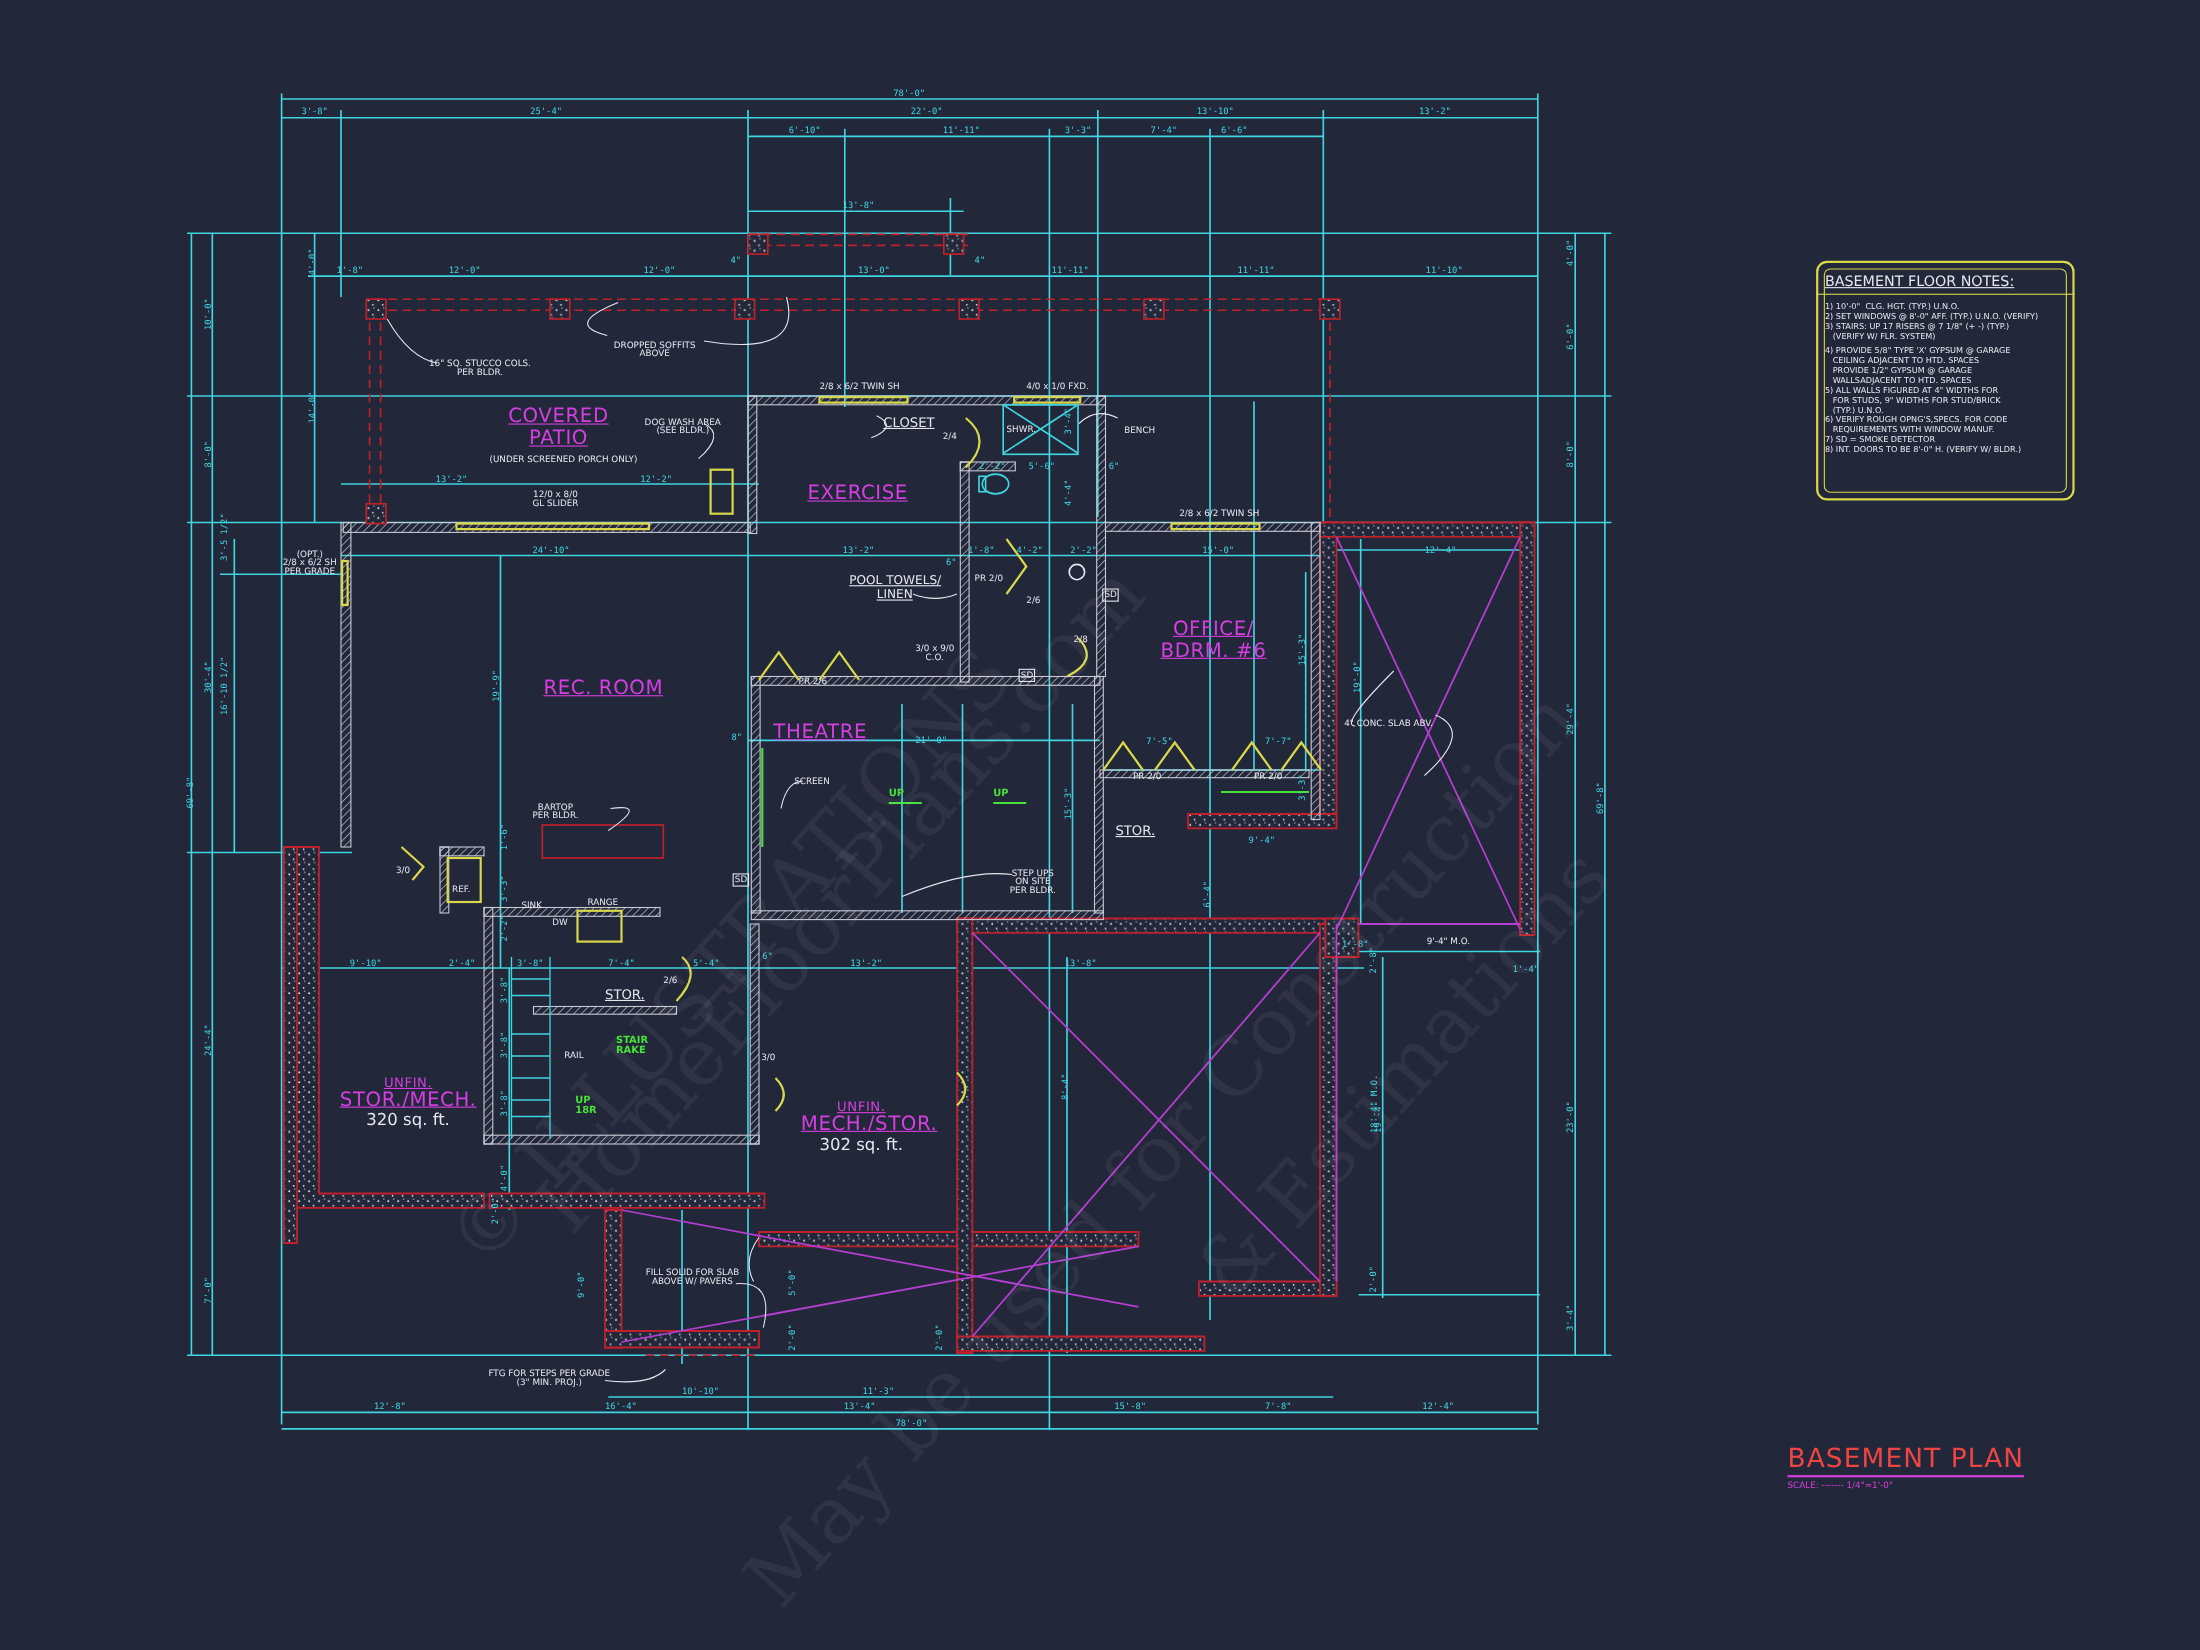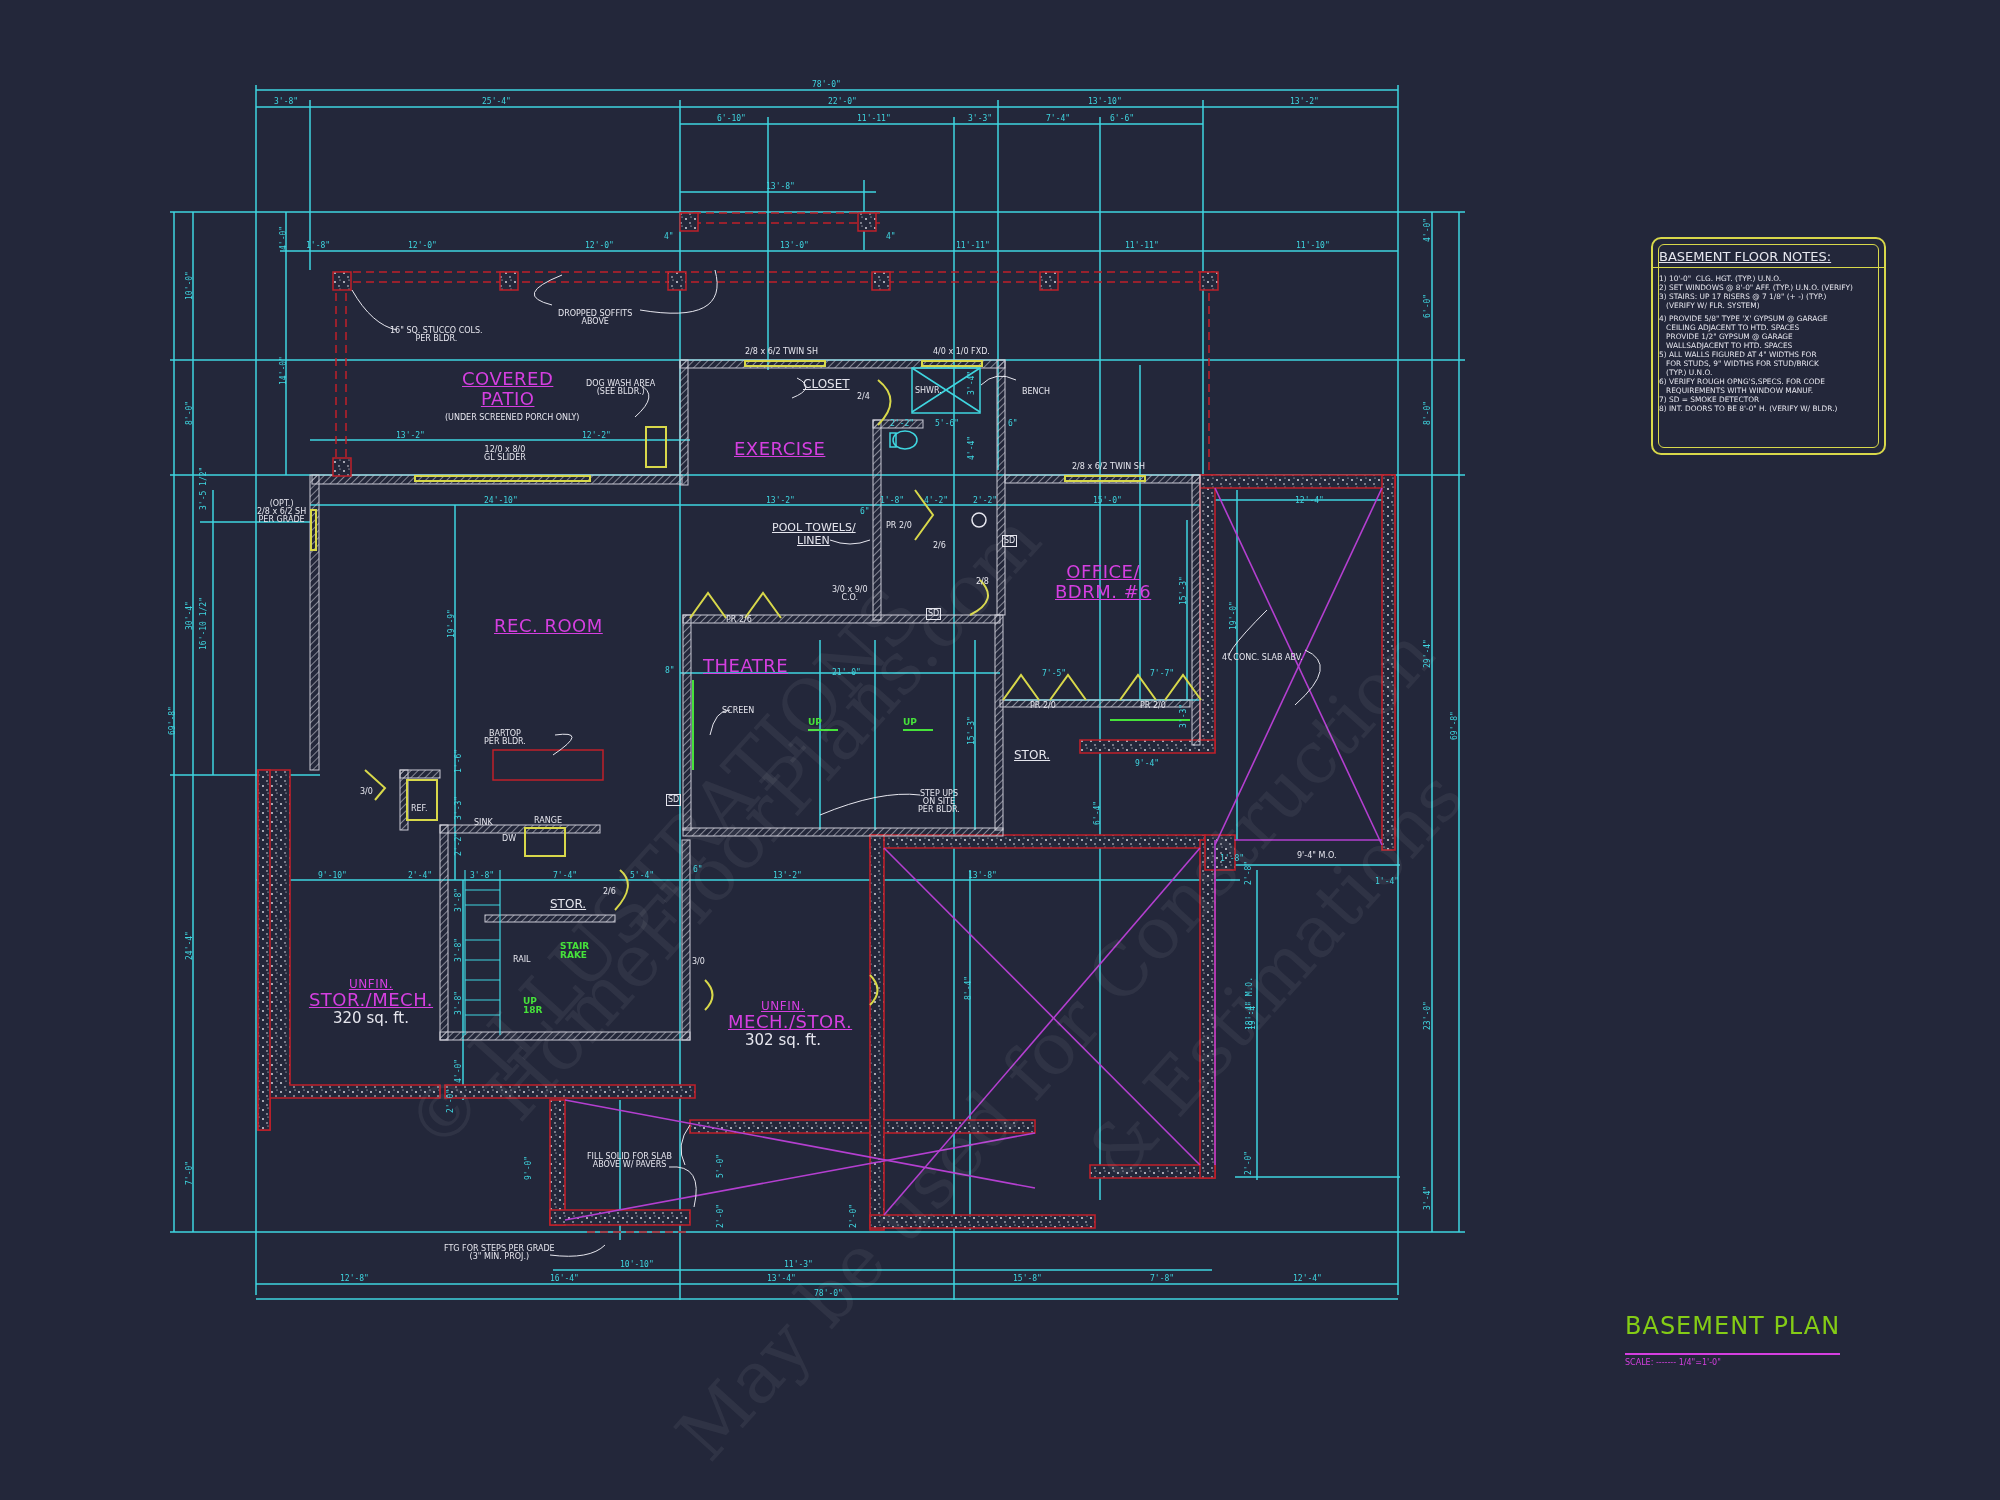--- a/index.html
+++ b/index.html
@@ -13,21 +13,21 @@
   .room.small{font-size:12px;}
   .area{color:#e6e6ee;font-size:15px;text-align:center;}
   .green{color:#46e23a;font-size:9px;font-weight:bold;}
   .sublabel{color:#e6e6ee;font-size:9px;text-decoration:underline;}
   #notes-box{position:absolute;left:1651px;top:237px;width:231px;height:214px;border:2px solid #d8d84a;border-radius:10px;}
   #notes-inner{position:absolute;left:5px;top:5px;right:5px;bottom:5px;border:1.5px solid #d8d84a;border-radius:6px;padding:6px 0;box-sizing:border-box;}
   #notes-title{color:#e6e6ee;font-size:13px;text-decoration:underline;border-bottom:1.5px solid #d8d84a;padding-bottom:3px;margin:-2px -8px 6px -8px;padding-left:8px;}
   .note-line{color:#e6e6ee;font-size:7.4px;line-height:9px;white-space:pre;margin:0;}
   .note-gap{height:4px;}
   #title-block{position:absolute;left:1625px;top:1312px;}
-  #title-main{color:#84cc16;font-size:24px;letter-spacing:1px;border-bottom:2px solid #d53fe0;padding-bottom:13px;}
+  #title-main{color:#ef4444;font-size:24px;letter-spacing:1px;border-bottom:2px solid #d53fe0;padding-bottom:1px;}
   #title-scale{color:#d53fe0;font-size:8px;margin-top:3px;}
   .wm{position:absolute;color:rgba(255,255,255,0.06);font-family:"DejaVu Serif",serif;font-size:72px;white-space:nowrap;transform-origin:left top;}
 </style>
 </head>
 <body>
 
 <svg id="canvas" viewBox="0 0 2000 1500" xmlns="http://www.w3.org/2000/svg">
   <defs>
     <pattern id="hatch" width="5" height="5" patternUnits="userSpaceOnUse" patternTransform="rotate(45)">
       <line x1="0" y1="0" x2="0" y2="5" stroke="#c9c9d4" stroke-width="1.2"></line>

